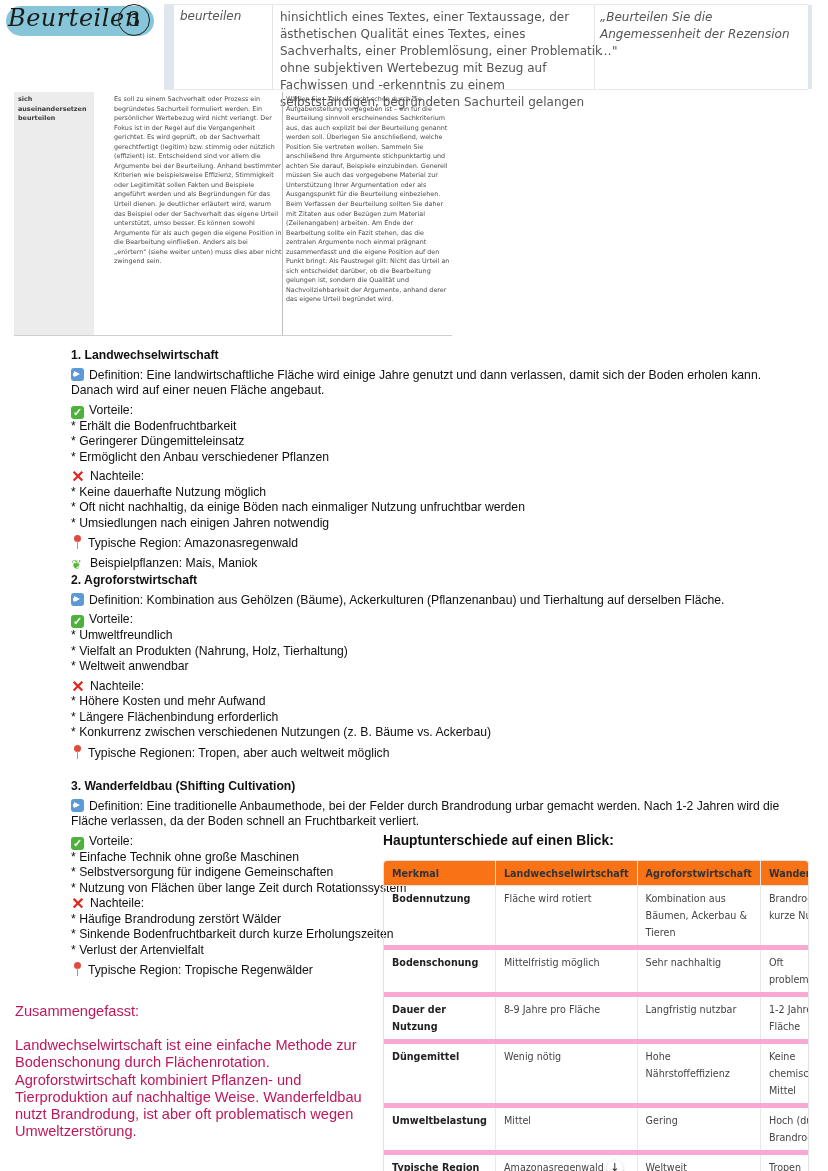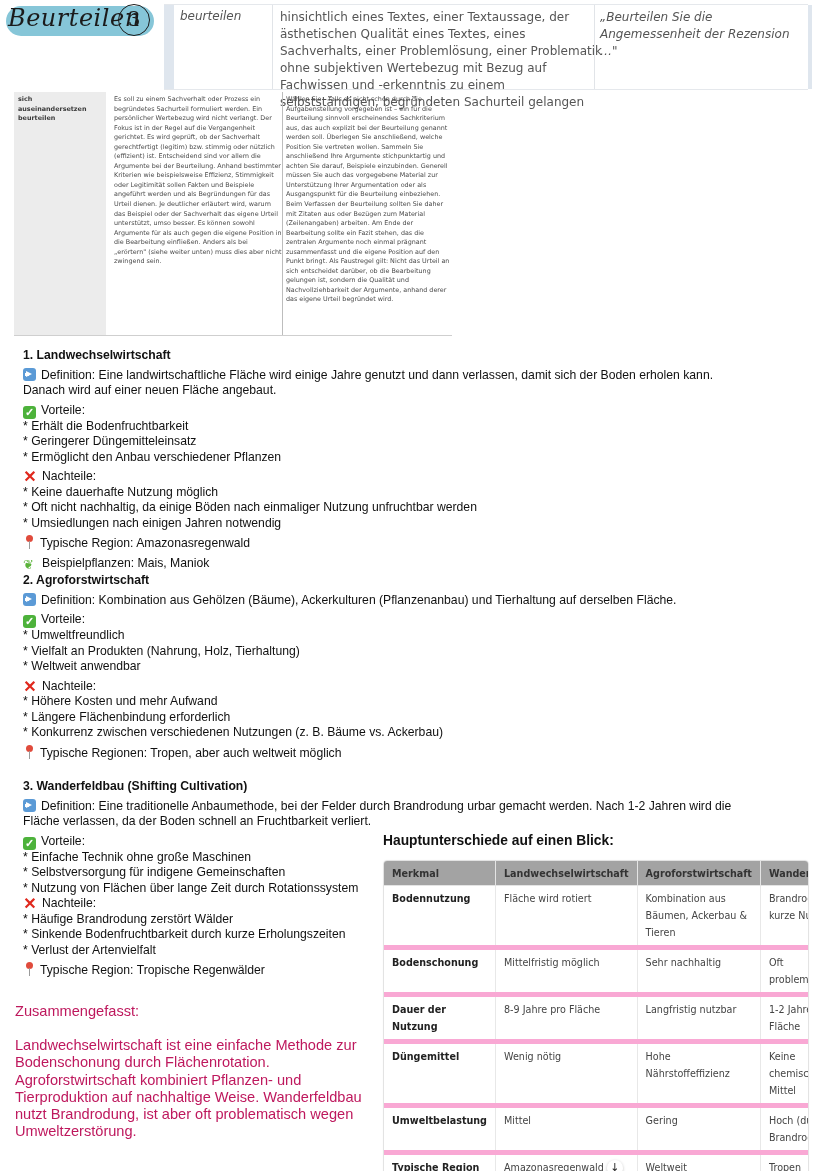--- a/index.html
+++ b/index.html
@@ -15,48 +15,48 @@
   .top-table .lbar{position:absolute;left:0;top:0;width:10px;height:100%;background:#dfe6ee;}
   .top-table .rbar{position:absolute;right:-4px;top:0;width:4px;height:100%;background:#dfe6ee;}
   .top-table .c1{position:absolute;left:16px;top:4px;width:90px;font-size:12px;color:#555;font-style:italic;font-family:"DejaVu Sans",sans-serif;}
   .top-table .v1{position:absolute;left:108px;top:0;width:1px;height:100%;background:#e1e4e8;}
   .top-table .c2{position:absolute;left:116px;top:4px;width:322px;font-size:12px;line-height:17px;color:#555;font-family:"DejaVu Sans",sans-serif;}
   .top-table .v2{position:absolute;left:430px;top:0;width:1px;height:100%;background:#e1e4e8;}
   .top-table .c3{position:absolute;left:436px;top:4px;width:200px;font-size:12px;line-height:17px;color:#555;font-style:italic;font-family:"DejaVu Sans",sans-serif;}
 
   
   .book{position:absolute;left:14px;top:92px;width:438px;height:244px;font-family:"DejaVu Sans",sans-serif;font-size:6.4px;line-height:9.55px;color:#4a4a4a;}
-  .book .colA{position:absolute;left:0;top:0;width:92px;height:244px;background:#ececec;padding:3px 4px;box-sizing:border-box;font-weight:bold;color:#3a3a3a;}
+  .book .colA{position:absolute;left:0;top:0;width:80px;height:244px;background:#ececec;padding:3px 4px;box-sizing:border-box;font-weight:bold;color:#3a3a3a;}
   .book .colB{position:absolute;left:100px;top:3px;width:168px;}
   .book .vline{position:absolute;left:268px;top:0;width:1px;height:244px;background:#bdbdbd;}
   .book .colC{position:absolute;left:272px;top:3px;width:166px;}
   .book .hline{position:absolute;left:0;top:243px;width:438px;height:1px;background:#cfcfcf;}
   .book p{margin:0;}
 
   
   .content{position:absolute;left:23px;font-size:12.2px;line-height:15.5px;color:#111;}
   .sec-title{font-weight:bold;font-size:12.2px;}
-  .line{display:block;white-space:nowrap;}
+  .line{display:block;white-space:nowrap;margin-left:48px;}
   .icon{display:inline-block;vertical-align:-2px;margin-right:5px;}
   .arrow-icon{width:13px;height:13px;border-radius:3px;background:#5b9ad6;position:relative;}
   .arrow-icon:after{content:"";position:absolute;left:3px;top:3px;border-left:6px solid #fff;border-top:3.5px solid transparent;border-bottom:3.5px solid transparent;}
   .arrow-icon:before{content:"";position:absolute;left:2px;top:5px;width:4px;height:3px;background:#fff;}
   .check-icon{width:13px;height:13px;border-radius:3px;background:#4db23b;color:#fff;font-size:11px;line-height:13px;text-align:center;font-weight:bold;}
   .cross-icon{width:14px;height:14px;color:#e0291e;font-size:16px;line-height:14px;text-align:center;font-weight:bold;}
   .pin-icon{width:12px;height:14px;position:relative;}
   .pin-icon:before{content:"";position:absolute;left:3px;top:0;width:7px;height:7px;border-radius:50%;background:#e04b3c;}
   .pin-icon:after{content:"";position:absolute;left:6px;top:6px;width:1.4px;height:8px;background:#9a9a9a;}
   .sprout-icon{width:14px;height:14px;color:#5ab33a;font-size:13px;line-height:14px;}
   .item-spacing{margin-top:4px;}
 
   
   .tbl-title{position:absolute;left:383px;top:833px;font-weight:bold;font-size:13.8px;color:#111;font-family:"Liberation Sans",sans-serif;}
   .tbl{position:absolute;left:383px;top:860px;width:424px;border:1px solid #e3e3e3;border-radius:4px;overflow:hidden;font-family:"DejaVu Sans",sans-serif;font-size:9.6px;line-height:17px;color:#333;box-shadow:0 0 2px rgba(0,0,0,0.04);}
   .tbl table{border-collapse:collapse;width:100%;}
-  .tbl th{background:#a3a3a3;text-align:left;font-weight:bold;color:#333;padding:3px 8px;height:18px;border-right:1px solid #e4e4e4;border-bottom:1px solid #e4e4e4;}
+  .tbl th{background:#f97316;text-align:left;font-weight:bold;color:#333;padding:3px 8px;height:18px;border-right:1px solid #e4e4e4;border-bottom:1px solid #e4e4e4;}
   .tbl td{vertical-align:top;padding:4px 8px;border-right:1px solid #e8e8e8;border-bottom:5px solid #f9a8d4;color:#444;}
   .tbl td.rowhead{font-weight:bold;color:#222;}
   .tbl tr:last-child td{border-bottom:none;}
   .tbl th:last-child,.tbl td:last-child{border-right:none;}
   .scroll-down{display:inline-block;width:16px;height:16px;border-radius:50%;background:#fff;box-shadow:0 1px 3px rgba(0,0,0,0.25);text-align:center;font-size:11px;line-height:16px;margin-left:3px;color:#222;vertical-align:middle;}
 
   
   .summary{position:absolute;left:15px;top:1003px;width:360px;font-family:Liberation Sans, sans-serif;font-size:14.6px;line-height:17.2px;color:#be185d;}
   .summary .head{margin-bottom:17px;}
 </style>

